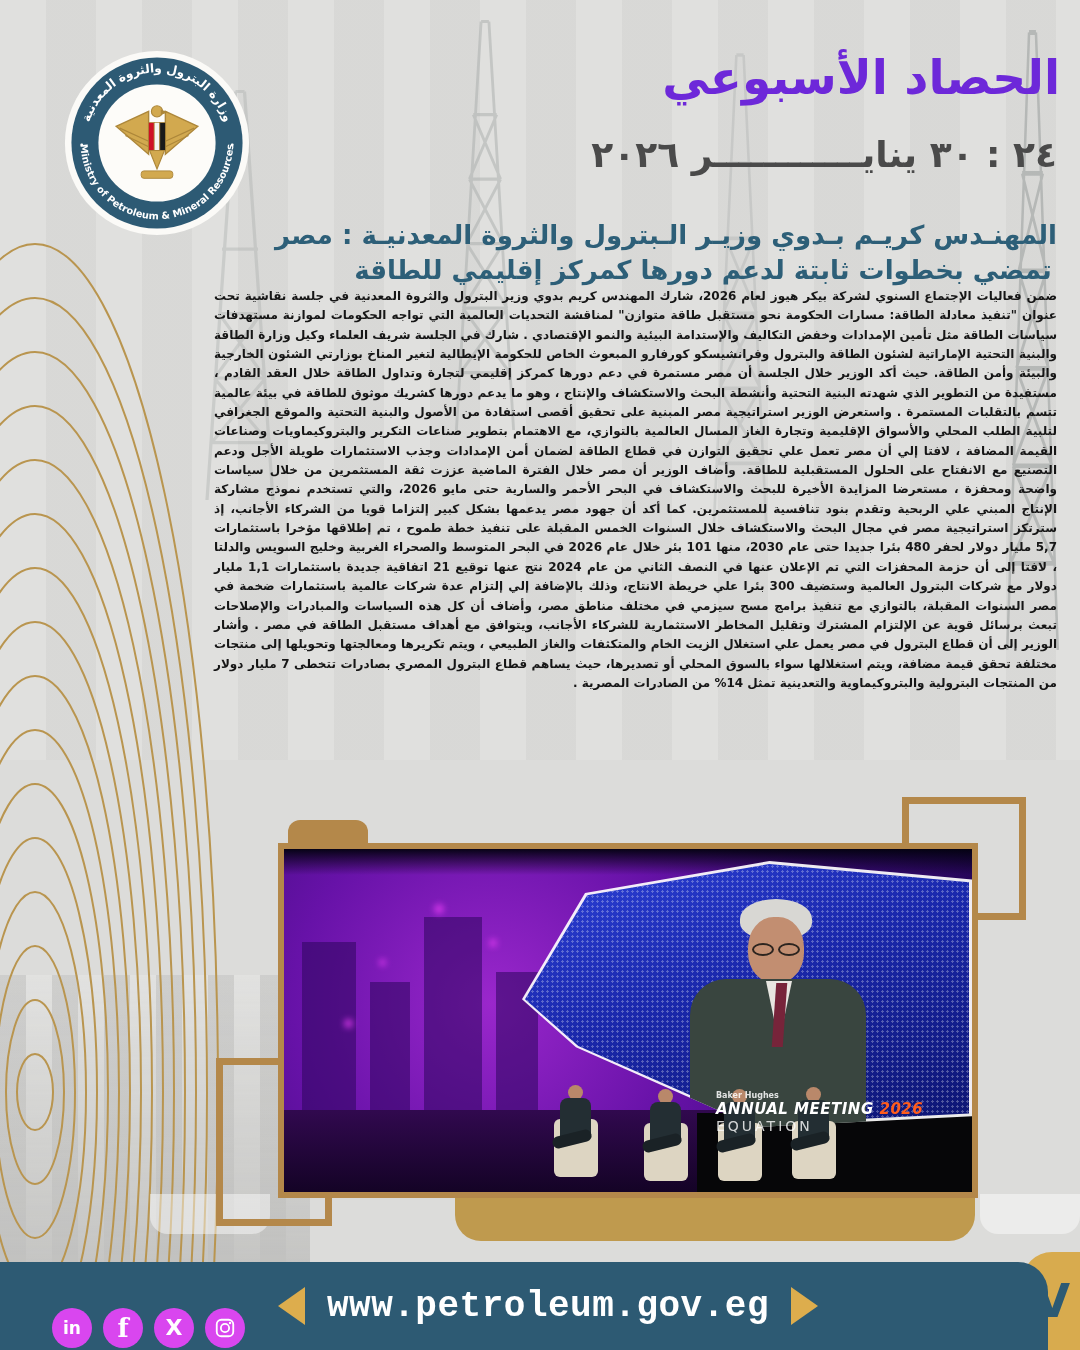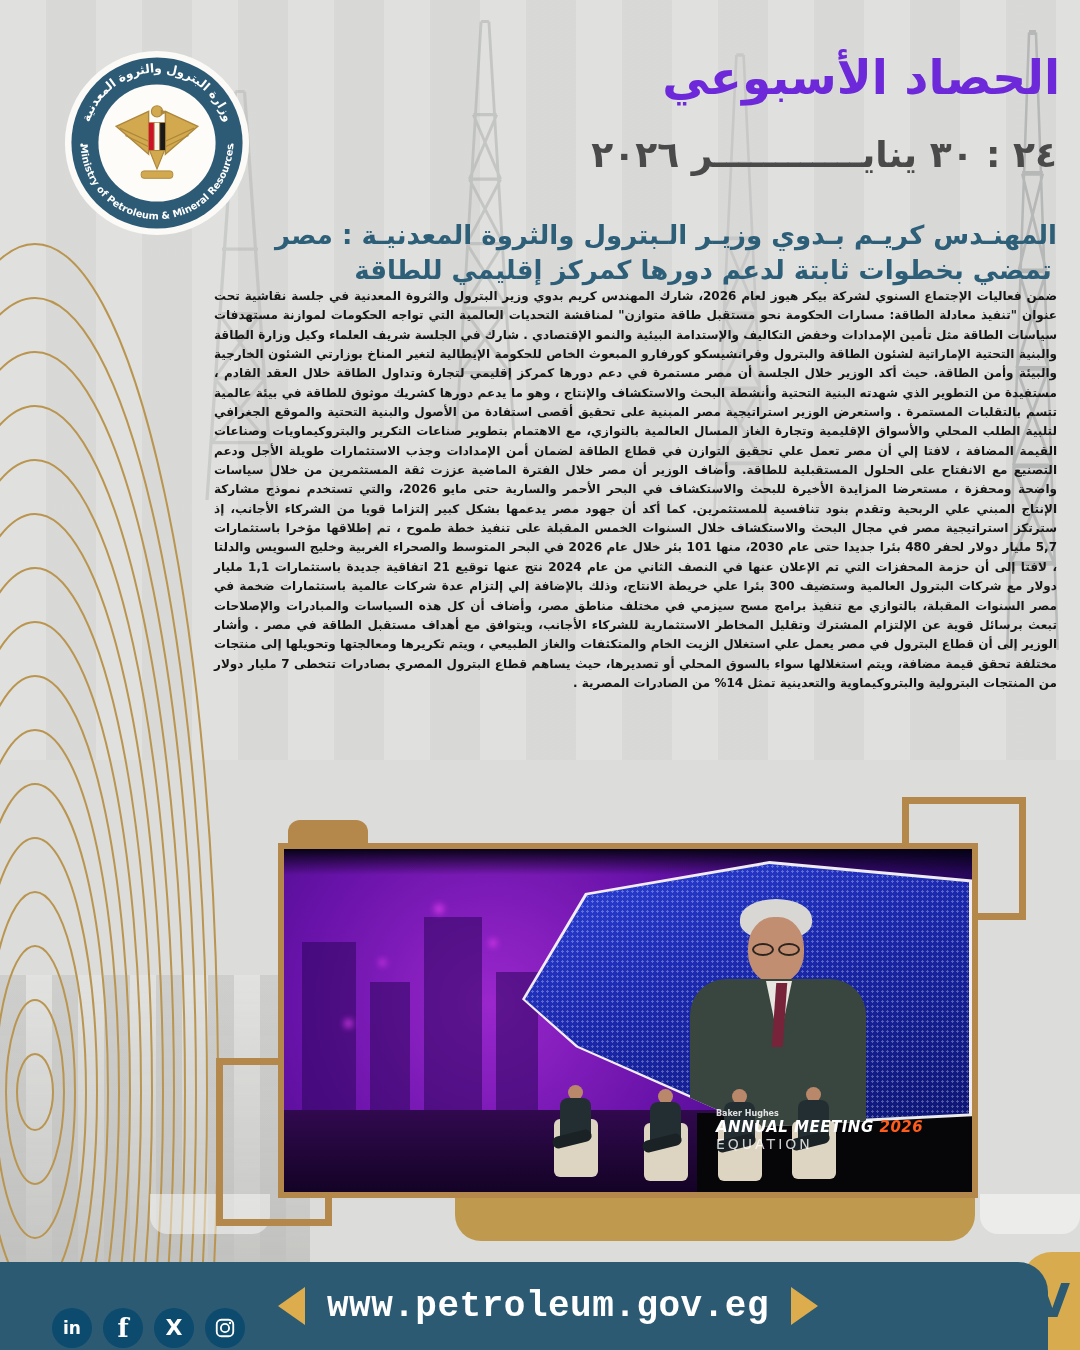--- a/index.html
+++ b/index.html
@@ -70,39 +70,39 @@
   .speaker-face{position:absolute;left:226px;top:56px;width:56px;height:66px;border-radius:46%;background:#c28e71;}
   .speaker-glasses{position:absolute;left:230px;top:82px;width:48px;height:14px;
     border-bottom:0;display:flex;gap:4px;}
   .speaker-glasses i{flex:1;border:2.5px solid #2c241f;border-radius:50%;height:13px;}
   .speaker-body{position:absolute;left:168px;top:118px;width:176px;height:150px;border-radius:36px 36px 0 0;background:#39453f;}
   .speaker-shirt{position:absolute;left:244px;top:120px;width:26px;height:62px;background:#e8e6e1;
     clip-path:polygon(0 0,100% 0,50% 100%);}
   .speaker-tie{position:absolute;left:252px;top:122px;width:11px;height:64px;background:#77243a;transform:skewX(-4deg);}
 
   .caption{position:absolute;left:432px;top:242px;width:220px;color:#fff;z-index:5;}
-  .caption .brand{font-size:8px;font-weight:700;opacity:.85;margin-top:18px;}
+  .caption .brand{font-size:8px;font-weight:700;opacity:.85;}
   .caption .main{font-size:15px;font-weight:700;font-style:italic;letter-spacing:.5px;}
   .caption .main .yr{color:#ff5c1c;}
   .caption .sub{font-size:14px;letter-spacing:3px;opacity:.8;}
 
   .panelist{position:absolute;width:48px;height:96px;}
   .panelist .chair{position:absolute;left:2px;top:34px;width:44px;height:58px;background:#ddd5c2;border-radius:6px;}
   .panelist .head{position:absolute;left:16px;top:0;width:15px;height:15px;border-radius:50%;background:#b9886a;}
   .panelist .torso{position:absolute;left:8px;top:13px;width:31px;height:40px;border-radius:8px 8px 0 0;background:#232e33;}
   .panelist .legs{position:absolute;left:0px;top:48px;width:40px;height:12px;background:#1a2226;transform:rotate(-14deg);border-radius:6px;}
 
   
   .gold-corner{left:1022px;top:1252px;width:58px;height:98px;background:#d8ab4e;border-radius:30px 0 0 0;z-index:5;
     display:flex;align-items:center;justify-content:flex-end;padding-right:9px;}
   .page-num{font-size:46px;font-weight:700;color:#2d5a73;letter-spacing:1px;}
   .footer-bar{left:0;top:1262px;width:1048px;height:88px;background:#2d5a73;border-radius:0 30px 0 0;z-index:6;
     display:flex;align-items:center;}
   .socials{position:absolute;left:52px;display:flex;gap:11px;align-items:center;}
-  .soc{width:40px;height:40px;border-radius:50%;background:#0c4a6e;display:flex;align-items:center;justify-content:center;
+  .soc{width:40px;height:40px;border-radius:50%;background:#d946ef;display:flex;align-items:center;justify-content:center;
     color:#fff;font-weight:700;cursor:pointer;margin-top:43px;}
   .soc.in-t{font-size:17px;}
   .soc.f-t{font-size:26px;font-family:"DejaVu Serif",serif;}
   .soc.x-t{font-size:22px;}
   .url-group{position:absolute;left:278px;width:540px;display:flex;align-items:center;justify-content:space-between;}
   .tri{width:0;height:0;border-top:19px solid transparent;border-bottom:19px solid transparent;}
   .tri-left{border-right:27px solid #ddad4d;}
   .tri-right{border-left:27px solid #ddad4d;}
   .url-text{color:#fff;font-size:36px;font-weight:700;letter-spacing:.5px;font-family:Liberation Mono, monospace;}
 </style>

